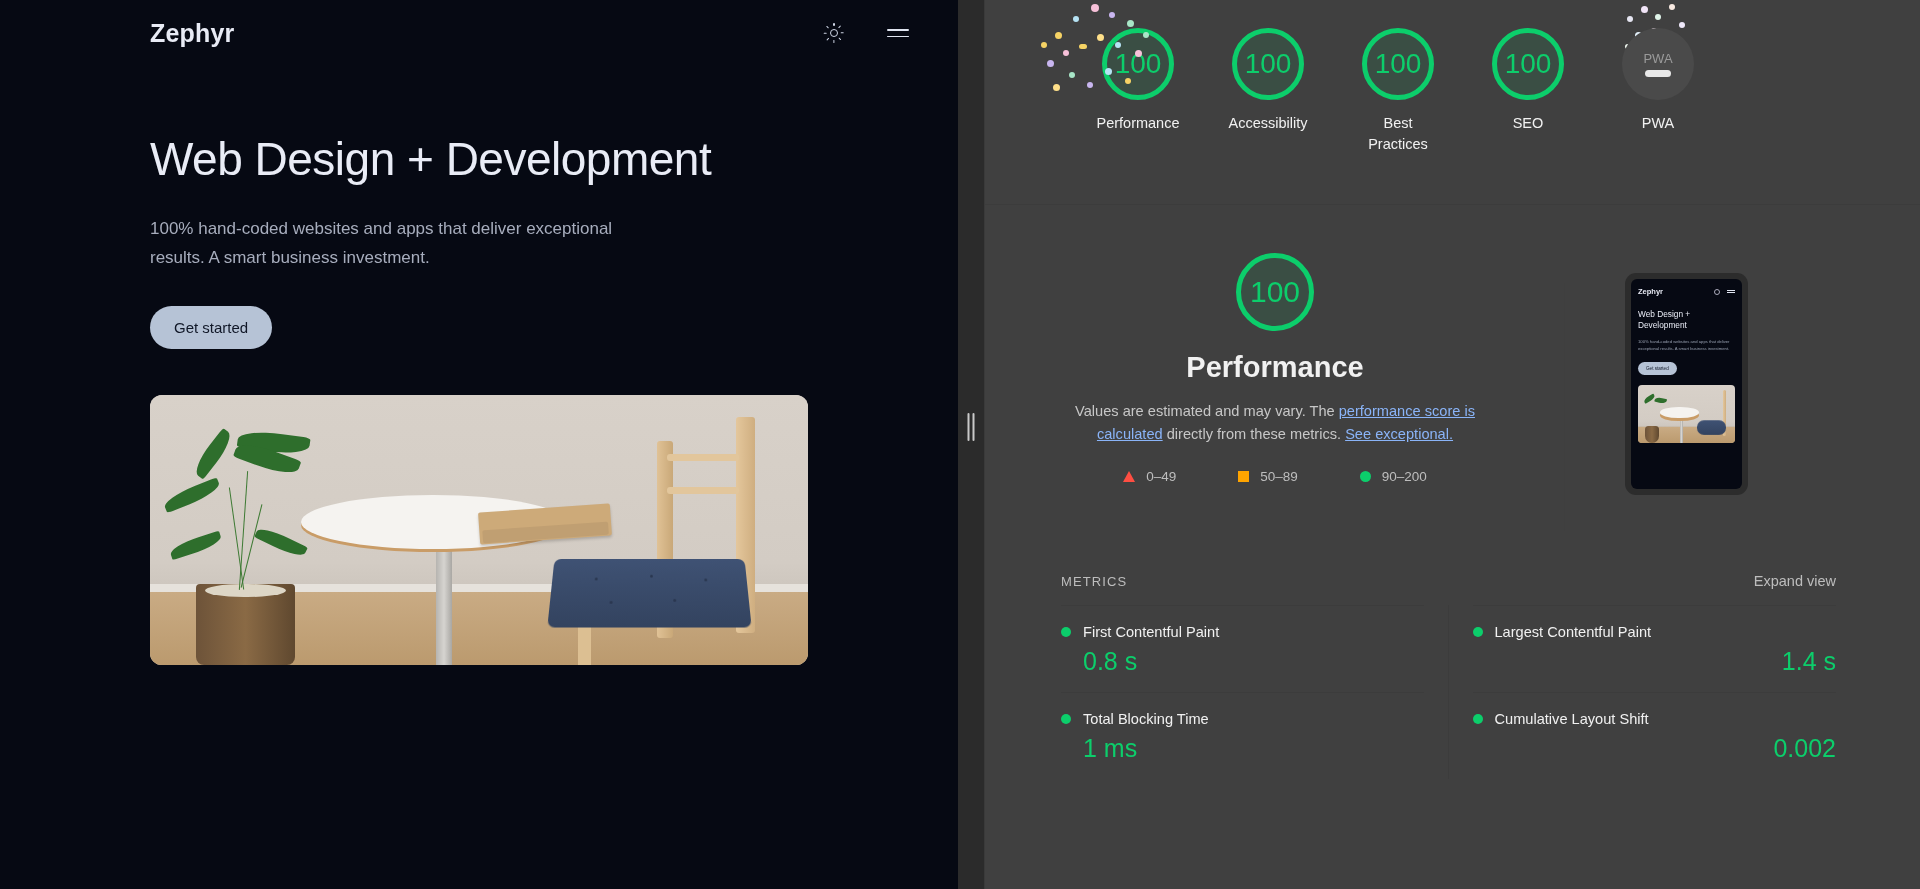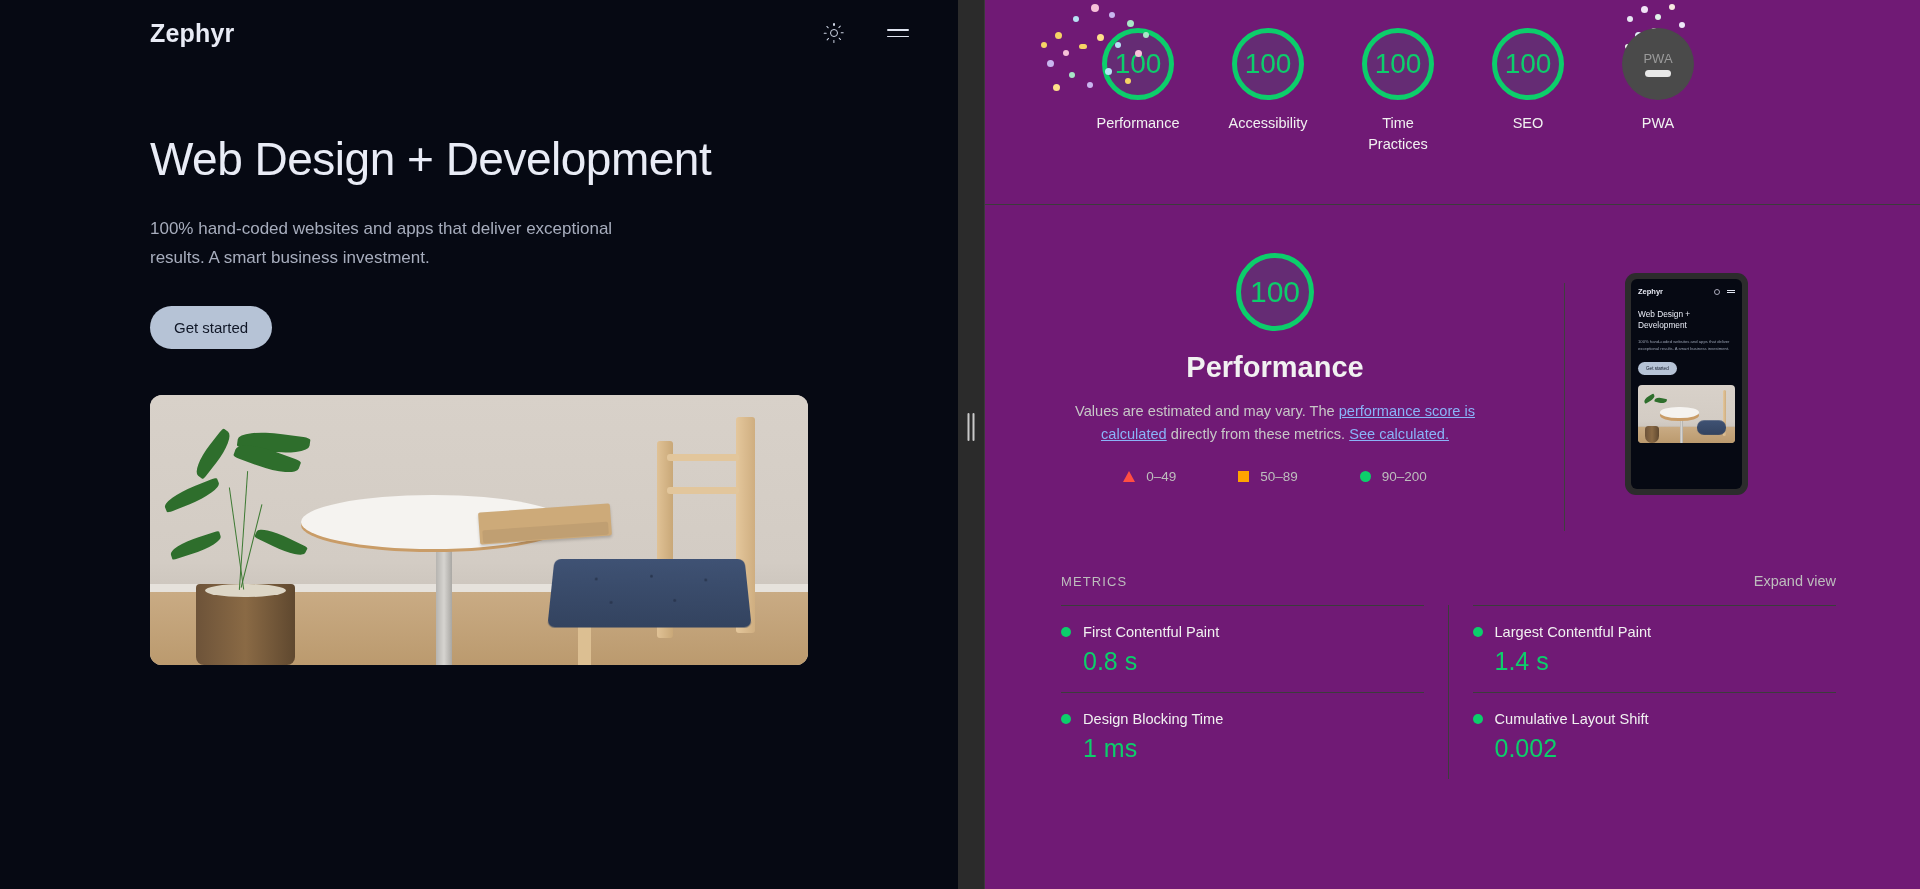--- a/index.html
+++ b/index.html
@@ -103,21 +103,21 @@
   .gutter .grip {
     position: absolute; left: 50%; top: 413px;
     transform: translateX(-50%);
     display: flex; gap: 3px;
   }
   .gutter .grip i { display:block; width: 2px; height: 28px; background: #c9c9c9; border-radius: 2px; }
 
   
   .lh {
     flex: 1 1 auto;
-    background: #701a75;
+    background: #404040;
     color: #f1f1f1;
     position: relative;
     overflow: hidden;
   }
   .gauge-row {
     display: flex; justify-content: flex-start; align-items: flex-start;
     gap: 0px;
     padding: 12px 0 0 88px;
     height: 205px;
     border-bottom: 1px solid #3c3c3c;
@@ -189,21 +189,21 @@
   .pcta { display:inline-block; margin-top:9px; background:#b6c3d6; color:#101727; font-size:4.6px; padding:4px 8px; border-radius:999px; }
   .pphoto { margin-top:10px; width:100%; height:58px; border-radius:4px; overflow:hidden; position:relative; }
 
   .metrics { margin-top: 42px; padding: 0 84px 0 76px; }
   .metrics-head { display: flex; align-items: flex-end; }
   .metrics-title { font-size: 13px; letter-spacing: 1.1px; color: #bdbdbd; }
   .expand { margin-left: auto; font-size: 14.5px; color: #bdbdbd; cursor: pointer; }
   .metrics-grid { display: flex; margin-top: 16px; }
   .mcol { flex: 1 1 50%; }
   .mcol:first-child { padding-right: 24px; border-right: 1px solid #3c3c3c; }
-  .mcol:last-child { padding-left: 24px; }
+  .mcol:last-child { padding-left: 24px; text-align: right; }
   .mrow { border-top: 1px solid #3c3c3c; padding: 18px 0 16px 0; }
   .mname { display: flex; align-items: center; gap: 12px; font-size: 14.6px; color: #f1f1f1; }
   .mdot { width: 10px; height: 10px; border-radius: 50%; background: #0cce6b; flex: 0 0 10px; }
   .mval { margin-top: 7px; margin-left: 22px; font-size: 25px; color: #0cce6b; }
 </style>
 </head>
 <body>
 
 <div class="app">
 
@@ -310,21 +310,21 @@
         <div class="gauge-label">Performance</div>
       </div>
 
       <div class="gauge-cell">
         <div class="ring">100</div>
         <div class="gauge-label">Accessibility</div>
       </div>
 
       <div class="gauge-cell">
         <div class="ring">100</div>
-        <div class="gauge-label" style="max-width:86px;margin:13px auto 0 auto">Time Practices</div>
+        <div class="gauge-label" style="max-width:86px;margin:13px auto 0 auto">Best Practices</div>
       </div>
 
       <div class="gauge-cell">
         <div class="ring">100</div>
         <div class="gauge-label">SEO</div>
       </div>
 
       <div class="gauge-cell">
         <div class="confetti" style="left:24px;top:-12px;width:100px;height:80px;">
           <b style="left:10px;top:16px;width:6px;height:6px;background:#e6e6f2"></b>
@@ -347,21 +347,21 @@
         <div class="gauge-label">PWA</div>
       </div>
     </div>
 
     <div class="detail">
       <div class="detail-inner">
         <div class="detail-main">
           <div class="big-ring">100</div>
           <div class="detail-title">Performance</div>
           <div class="detail-desc">
-            <span>Values are estimated and may vary. The </span><a>performance score is calculated</a><span> directly from these metrics. </span><a>See calculated.</a>
+            <span>Values are estimated and may vary. The </span><a>performance score is calculated</a><span> directly from these metrics. </span><a>See exceptional.</a>
           </div>
           <div class="legend">
             <span>
               <i class="sw-tri"></i>
               <em style="font-style:normal">0–49</em>
             </span>
             <span>
               <i class="sw-sq"></i>
               <em style="font-style:normal">50–89</em>
             </span>
@@ -415,21 +415,21 @@
           <div class="mrow">
             <div class="mname">
               <span class="mdot"></span>
               <span>First Contentful Paint</span>
             </div>
             <div class="mval">0.8 s</div>
           </div>
           <div class="mrow">
             <div class="mname">
               <span class="mdot"></span>
-              <span>Design Blocking Time</span>
+              <span>Total Blocking Time</span>
             </div>
             <div class="mval">1 ms</div>
           </div>
         </div>
         <div class="mcol">
           <div class="mrow">
             <div class="mname">
               <span class="mdot"></span>
               <span>Largest Contentful Paint</span>
             </div>

